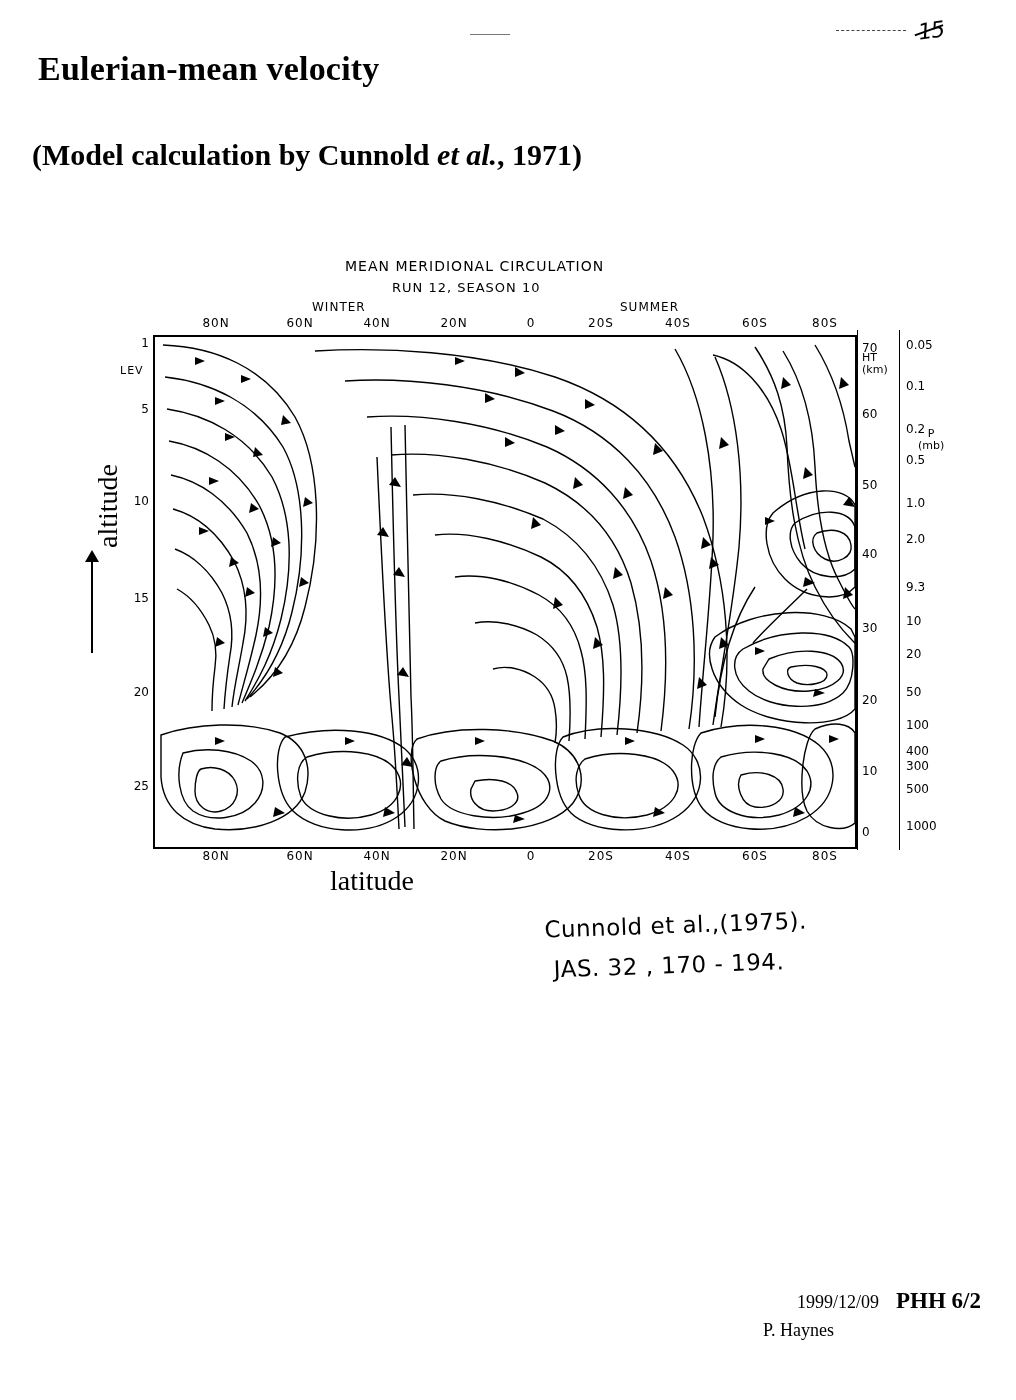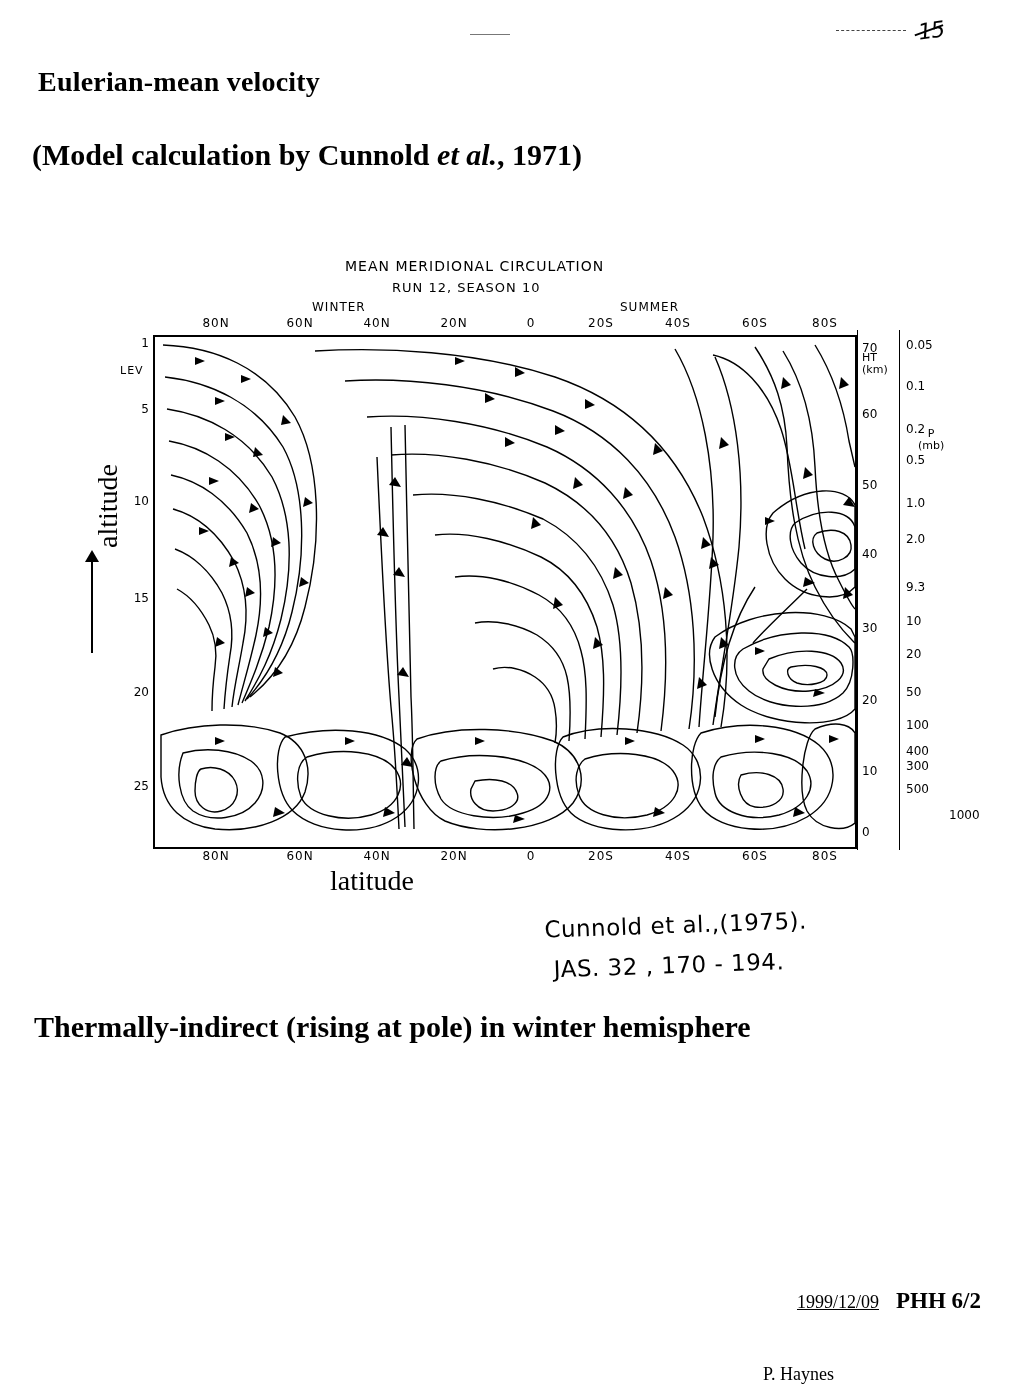--- a/index.html
+++ b/index.html
@@ -53,22 +53,22 @@
     top: 34px;
     left: 470px;
     width: 40px;
     border-top: 1px solid #777;
   }
 
   
   .title {
     position: absolute;
     left: 38px;
-    top: 66px;
-    font-size: 28px;
+    top: 50px;
+    font-size: 34px;
     font-weight: bold;
     letter-spacing: 0.2px;
   }
   .subtitle {
     position: absolute;
     left: 32px;
     top: 138px;
     font-size: 30px;
     font-weight: bold;
   }
@@ -261,28 +261,26 @@
     letter-spacing: 0.5px;
   }
   .handwriting .l2 { margin-left: 8px; display: block; }
 
   
   .footer-date {
     position: absolute;
     right: 137px;
     top: 1292px;
     font-size: 18px;
-    text-decoration: underline;
   }
   .footer-author {
     position: absolute;
     right: 182px;
     top: 1320px;
     font-size: 18px;
-    margin-top: 44px;
   }
   .footer-code {
     position: absolute;
     right: 35px;
     top: 1288px;
     font-size: 23px;
     font-weight: bold;
   }
 </style>
 </head>
@@ -375,21 +373,21 @@
         <span class="tick-y" style="top: 173.3px;">1.0</span>
         <span class="tick-y" style="top: 209px;">2.0</span>
         <span class="tick-y" style="top: 257.45px;">9.3</span>
         <span class="tick-y" style="top: 290.6px;">10</span>
         <span class="tick-y" style="top: 323.75px;">20</span>
         <span class="tick-y" style="top: 362px;">50</span>
         <span class="tick-y" style="top: 395.15px;">100</span>
         <span class="tick-y" style="top: 420.65px;">400</span>
         <span class="tick-y" style="top: 435.95px;">300</span>
         <span class="tick-y" style="top: 458.9px;">500</span>
-        <span class="tick-y" style="top: 485px; margin-left: 43px;">1000</span>
+        <span class="tick-y" style="top: 496px;">1000</span>
       </div>
 
     <div class="vrule" style="left:737px; top:80px; height:520px;"></div>
     <div class="vrule" style="left:779px; top:80px; height:520px;"></div>
 
     <div class="plot-frame">
       <svg width="700" height="510" viewBox="0 0 700 510">
         <g fill="none" stroke="#000" stroke-width="1.4">
 
           <path d="M8 8 C 60 10, 110 30, 140 80 C 165 125, 168 200, 150 270 C 140 310, 120 340, 95 360"></path>
@@ -520,19 +518,18 @@
     </div>
   </div>
 
   <div class="axis-latitude">latitude</div>
 
   <div class="handwriting">
     <span>Cunnold et al.,(1975).</span>
     <span class="l2">JAS. 32 , 170 - 194.</span>
   </div>
 
-  <div class="conclusion">Thermally-indirect (rising at pole) in winter hemisphere</div>
 
   <div class="footer-date">1999/12/09</div>
   <div class="footer-author">P. Haynes</div>
   <div class="footer-code">PHH 6/2</div>
 
 </div>
 
 </body></html>

